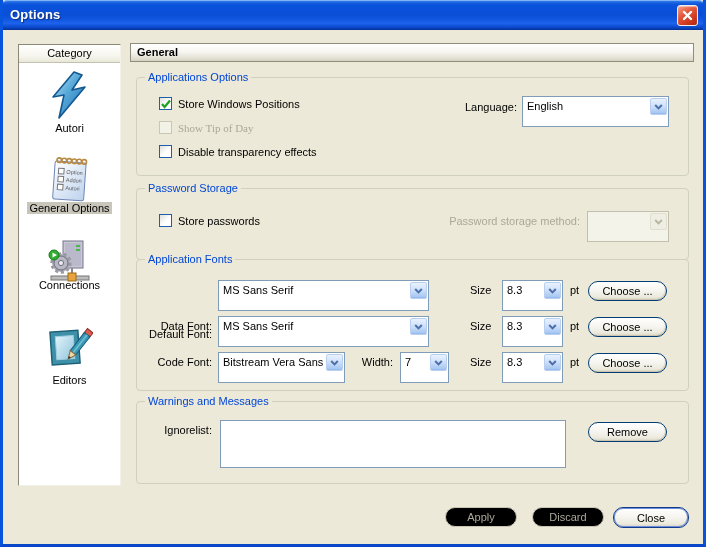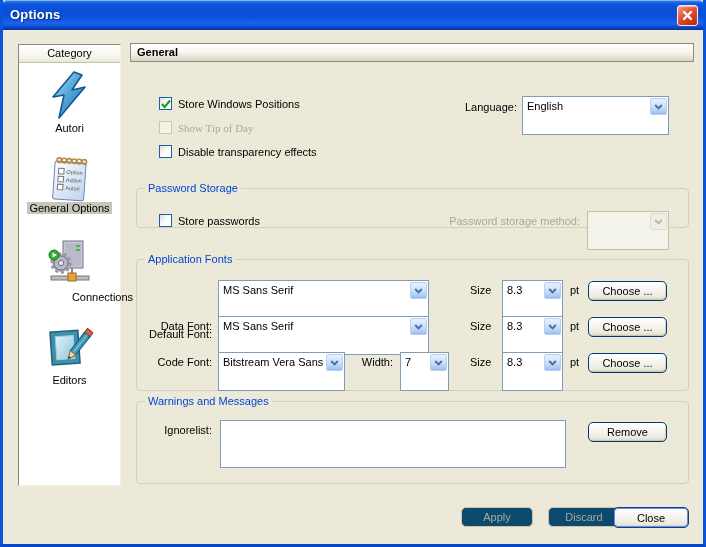--- a/index.html
+++ b/index.html
@@ -63,40 +63,40 @@
 
   
   .checkbox {
     position: absolute; width: 13px; height: 13px; border: 1px solid #1D5FAB;
     background: linear-gradient(135deg,#DEDFDB 0%, #FFFFFF 55%);
   }
   .checkbox.dis { border-color: #C9C6B4; background: #F3F2E7; }
   .checkbox svg { position: absolute; left: 0; top: 1px; }
 
   
-  .combo { position: absolute; height: 39px; background: #fff; border: 1px solid #7F9DB9; }
+  .combo { position: absolute; height: 31px; background: #fff; border: 1px solid #7F9DB9; }
   .combo .txt { position: absolute; left: 4px; right: 19px; top: 3px; font-size: 11px; white-space: nowrap; overflow: hidden; color: #000; }
   .combo .arrow {
     position: absolute; right: 1px; top: 1px; width: 17px; height: 17px; border-radius: 2px;
     border: 1px solid #B9CFEF;
     background: linear-gradient(180deg,#E9F2FE 0%, #D0E2FB 45%, #A9C8F2 90%, #90B6EC 100%);
     display: flex; align-items: center; justify-content: center;
   }
   .combo.dis { border-color: #C2BFAD; background: #F4F3EA; }
   .combo.dis .arrow { border-color: #E0DECD; background: #EFEEE2; }
 
   
   .xp-btn {
-    position: absolute; border: 1px solid #003C74; border-radius: 5px; font-size: 11px; color: #000;
+    position: absolute; border: 1px solid #003C74; border-radius: 10px; font-size: 11px; color: #000;
     background: linear-gradient(180deg,#FFFFFF 0%, #F6F5F0 45%, #EDEBDF 80%, #DDD9C8 100%);
     box-shadow: inset -1px -1px 1px rgba(160,150,120,.35);
     display: flex; align-items: center; justify-content: center; cursor: default;
   }
   .xp-btn.default { border: 1px solid #123C8C; box-shadow: inset 0 0 0 1px #6E8ED9, inset -1px -1px 1px rgba(120,130,160,.3); }
-  .xp-btn.dis { border: 1px solid #C9C5B5; background: #0c4a6e; color: #ACA899; box-shadow: none; margin-left: 16px; }
+  .xp-btn.dis { border: 1px solid #C9C5B5; background: #000000; color: #ACA899; box-shadow: none; }
 
   .listbox { position: absolute; background: #fff; border: 1px solid #7F9DB9; }
 </style>
 </head>
 <body>
 
 <div class="window">
 
   <div class="titlebar">
     <span class="title">Options</span>
@@ -164,21 +164,21 @@
           <line x1="27" y1="30" x2="27" y2="38" stroke="#888" stroke-width="2"></line>
           <rect x="6" y="38" width="38" height="4" fill="#BDBDBD" stroke="#777"></rect>
           <rect x="23" y="35" width="8" height="8" fill="#E8A33D" stroke="#9A6A1C"></rect>
           <circle cx="16" cy="25" r="9" fill="#AFAFBA" stroke="#9A9AA6" stroke-width="3.4" stroke-dasharray="3 2.6"></circle>
           <circle cx="16" cy="25" r="7" fill="#B8B8C4" stroke="#6F6F7E"></circle>
           <circle cx="16" cy="25" r="2.6" fill="#E8E8EE" stroke="#6F6F7E"></circle>
           <circle cx="9" cy="17" r="5" fill="#2FAF2F" stroke="#1C7A1C"></circle>
           <polygon points="7.5,14.5 12,17 7.5,19.5" fill="#fff"></polygon>
         </svg>
       </div>
-      <div class="side-label" style="top:246px;margin-left:33px;"><span>Connections</span></div>
+      <div class="side-label" style="top:234px;"><span>Connections</span></div>
 
       <div class="side-item" style="top:278px;">
         <svg class="side-icon" width="46" height="46" viewBox="0 0 46 46">
           <defs>
               <linearGradient id="fing" x1="0" y1="0" x2="1" y2="1">
             <stop offset="0" stop-color="#E2F3FA"></stop>
                 <stop offset="1" stop-color="#8FC4DC"></stop>
           </linearGradient>
             </defs>
           <g transform="rotate(-4 19 24)">
@@ -192,20 +192,23 @@
             <polygon points="30,32 37,32 33.5,40" fill="#EED9A8" stroke="#8A6A3A"></polygon>
             <polygon points="32.2,37 34.8,37 33.5,40" fill="#333"></polygon>
           </g>
         </svg>
       </div>
       <div class="side-label" style="top:329px;"><span>Editors</span></div>
     </div>
 
     <div class="page-header">General</div>
 
+    <div class="group" style="top:47px; height:99px;">
+      <span class="gtitle">Applications Options</span>
+    </div>
     <div class="checkbox" style="left:156px; top:67px;">
       <svg width="12" height="11" viewBox="0 0 12 11">
         <path d="M2 5 L4.6 8 L10 1.6" stroke="#21A121" stroke-width="2.3" fill="none"></path>
       </svg>
     </div>
     <div class="lbl" style="left:175px; top:68px;">Store Windows Positions</div>
 
     <div class="lbl right" style="left:437px; top:71px; width:77px;">Language:</div>
     <div class="combo" style="left:519px; top:66px; width:147px;">
       <span class="txt">English</span>
@@ -215,21 +218,21 @@
           </svg>
       </span>
     </div>
 
     <div class="checkbox dis" style="left:156px; top:91px;"></div>
     <div class="lbl dis" style="left:175px; top:92px;font-family:Liberation Serif, serif;">Show Tip of Day</div>
 
     <div class="checkbox" style="left:156px; top:115px;"></div>
     <div class="lbl" style="left:175px; top:116px;">Disable transparency effects</div>
 
-    <div class="group" style="top:158px; height:40px;">
+    <div class="group" style="top:158px; height:72px;">
       <span class="gtitle">Password Storage</span>
     </div>
     <div class="checkbox" style="left:156px; top:184px;"></div>
     <div class="lbl" style="left:175px; top:185px;">Store passwords</div>
     <div class="lbl dis right" style="left:377px; top:185px; width:200px;">Password storage method:</div>
     <div class="combo dis" style="left:584px; top:181px; width:82px;">
       <span class="txt"></span>
       <span class="arrow">
         <svg width="9" height="6" viewBox="0 0 9 6">
             <path d="M1.2 1 L4.5 4.4 L7.8 1" stroke="#B8B5A4" stroke-width="2" fill="none"></path>

